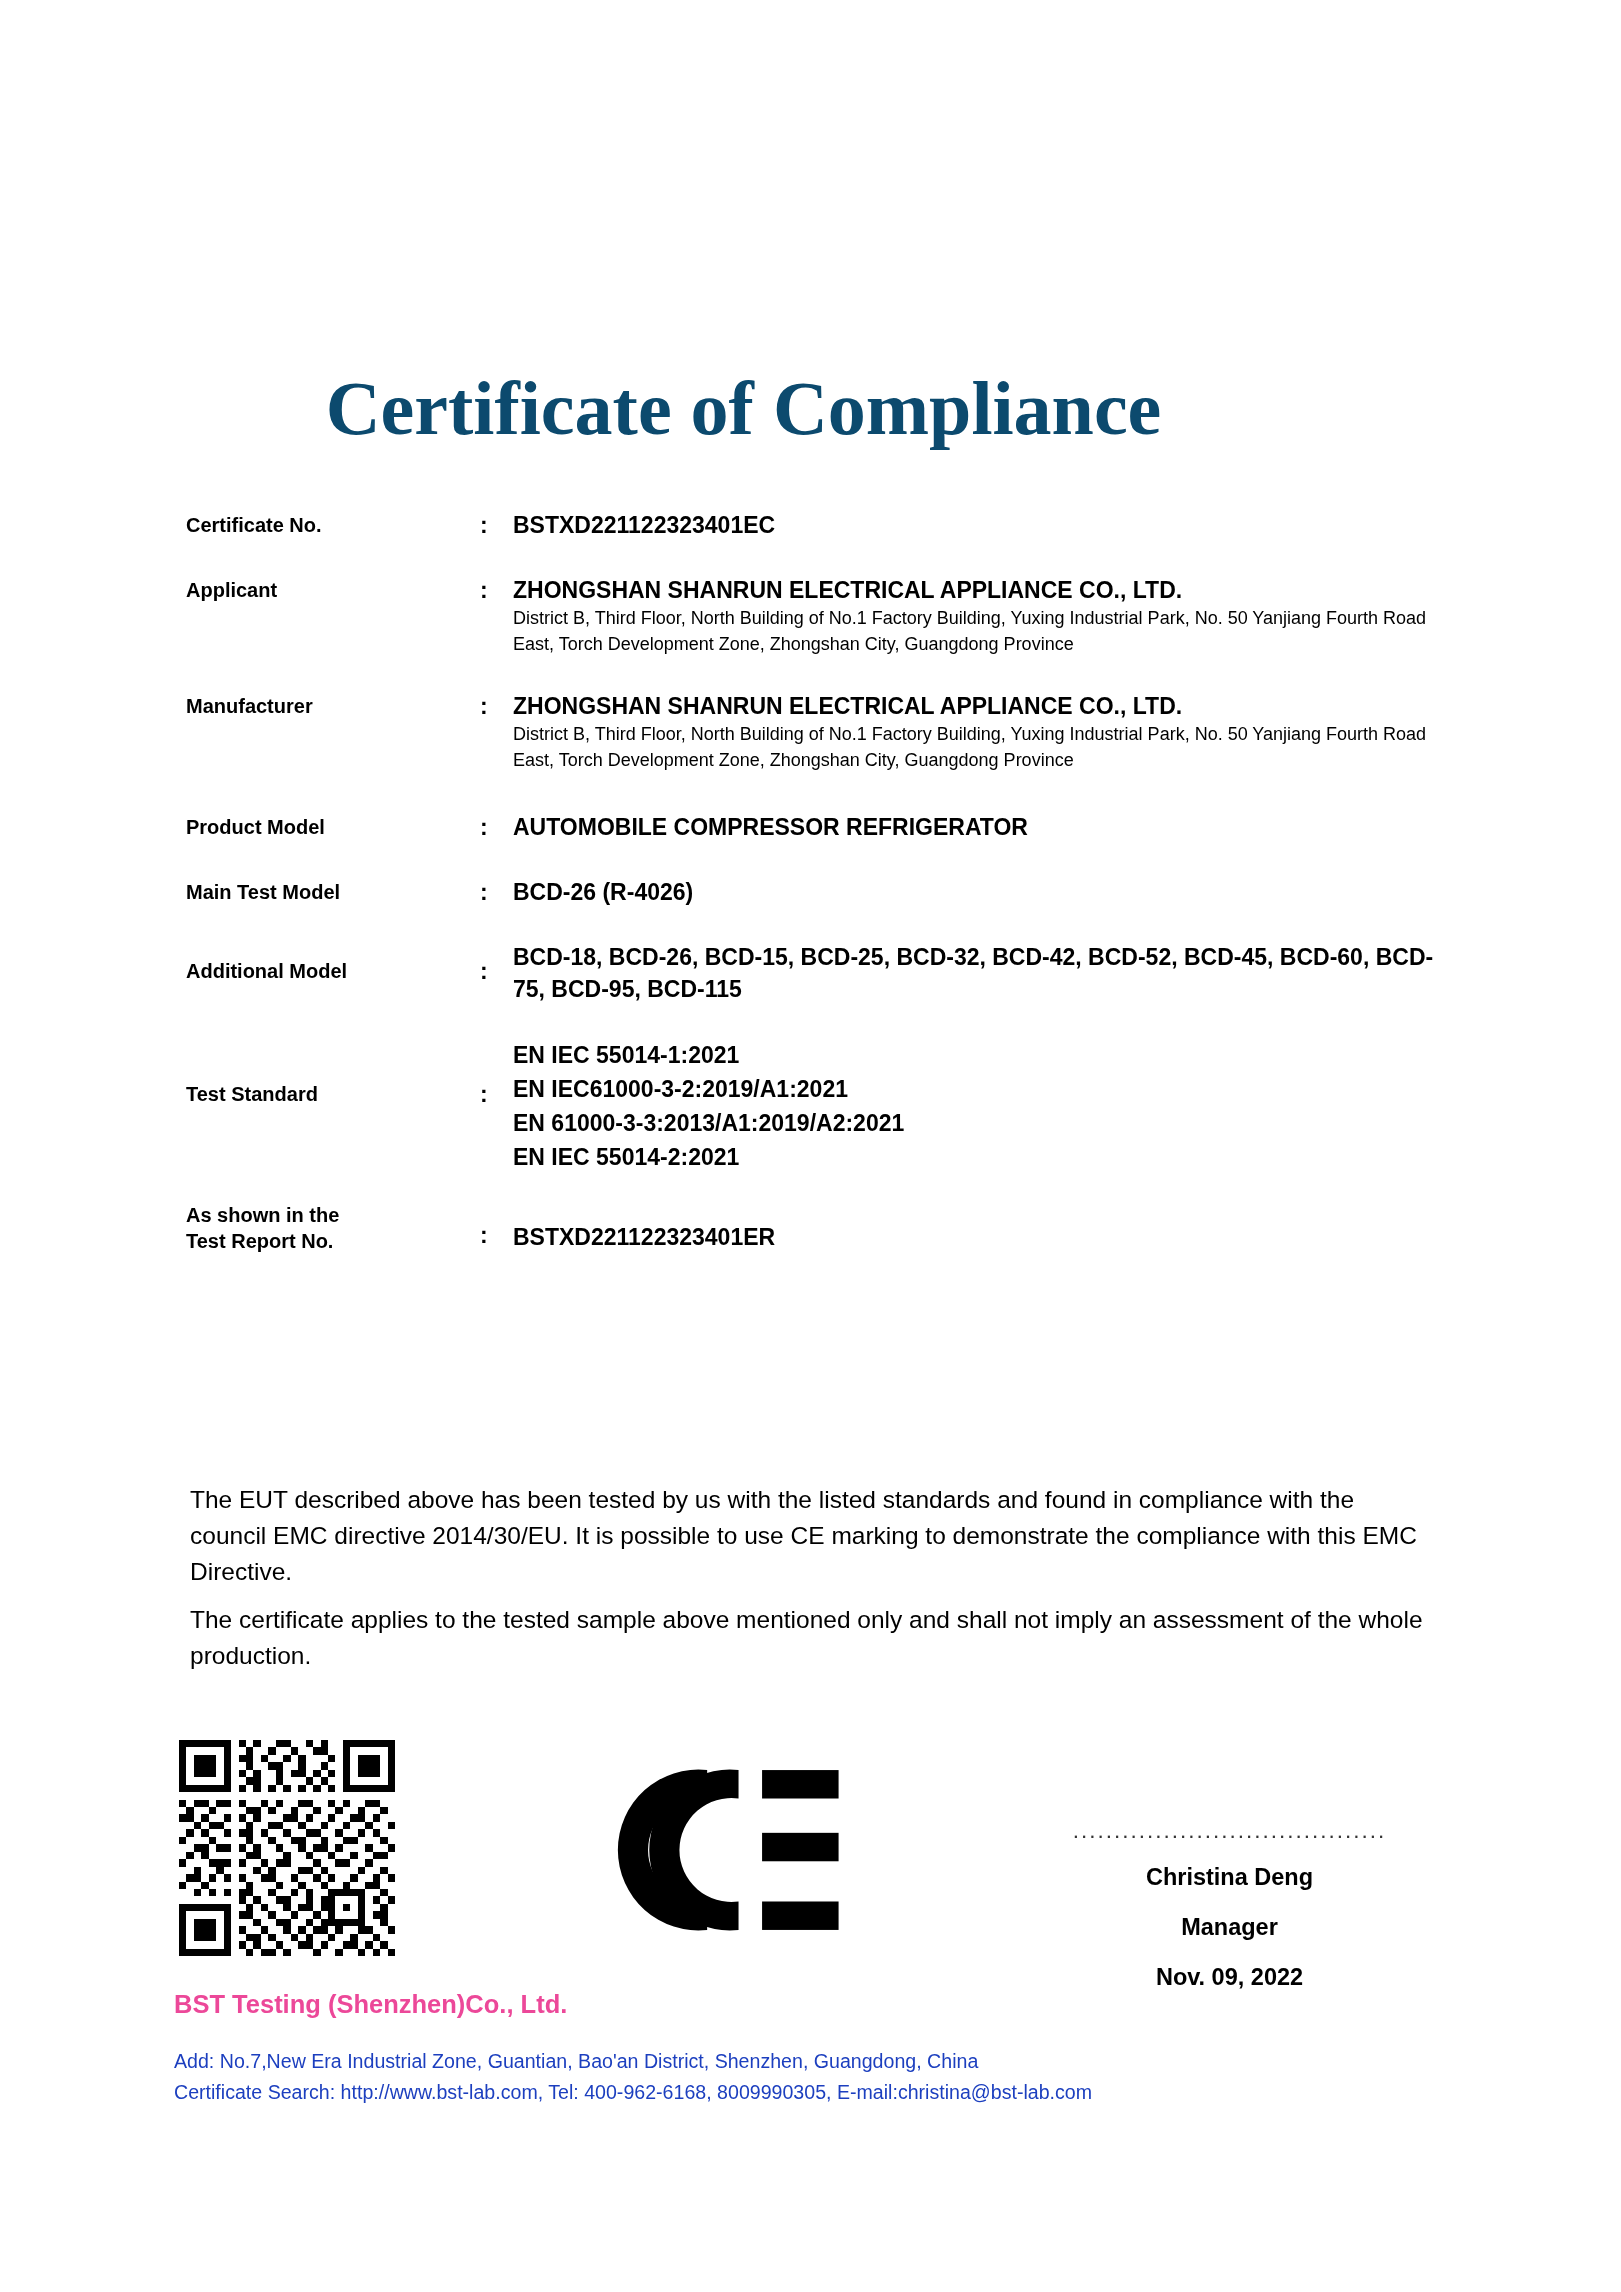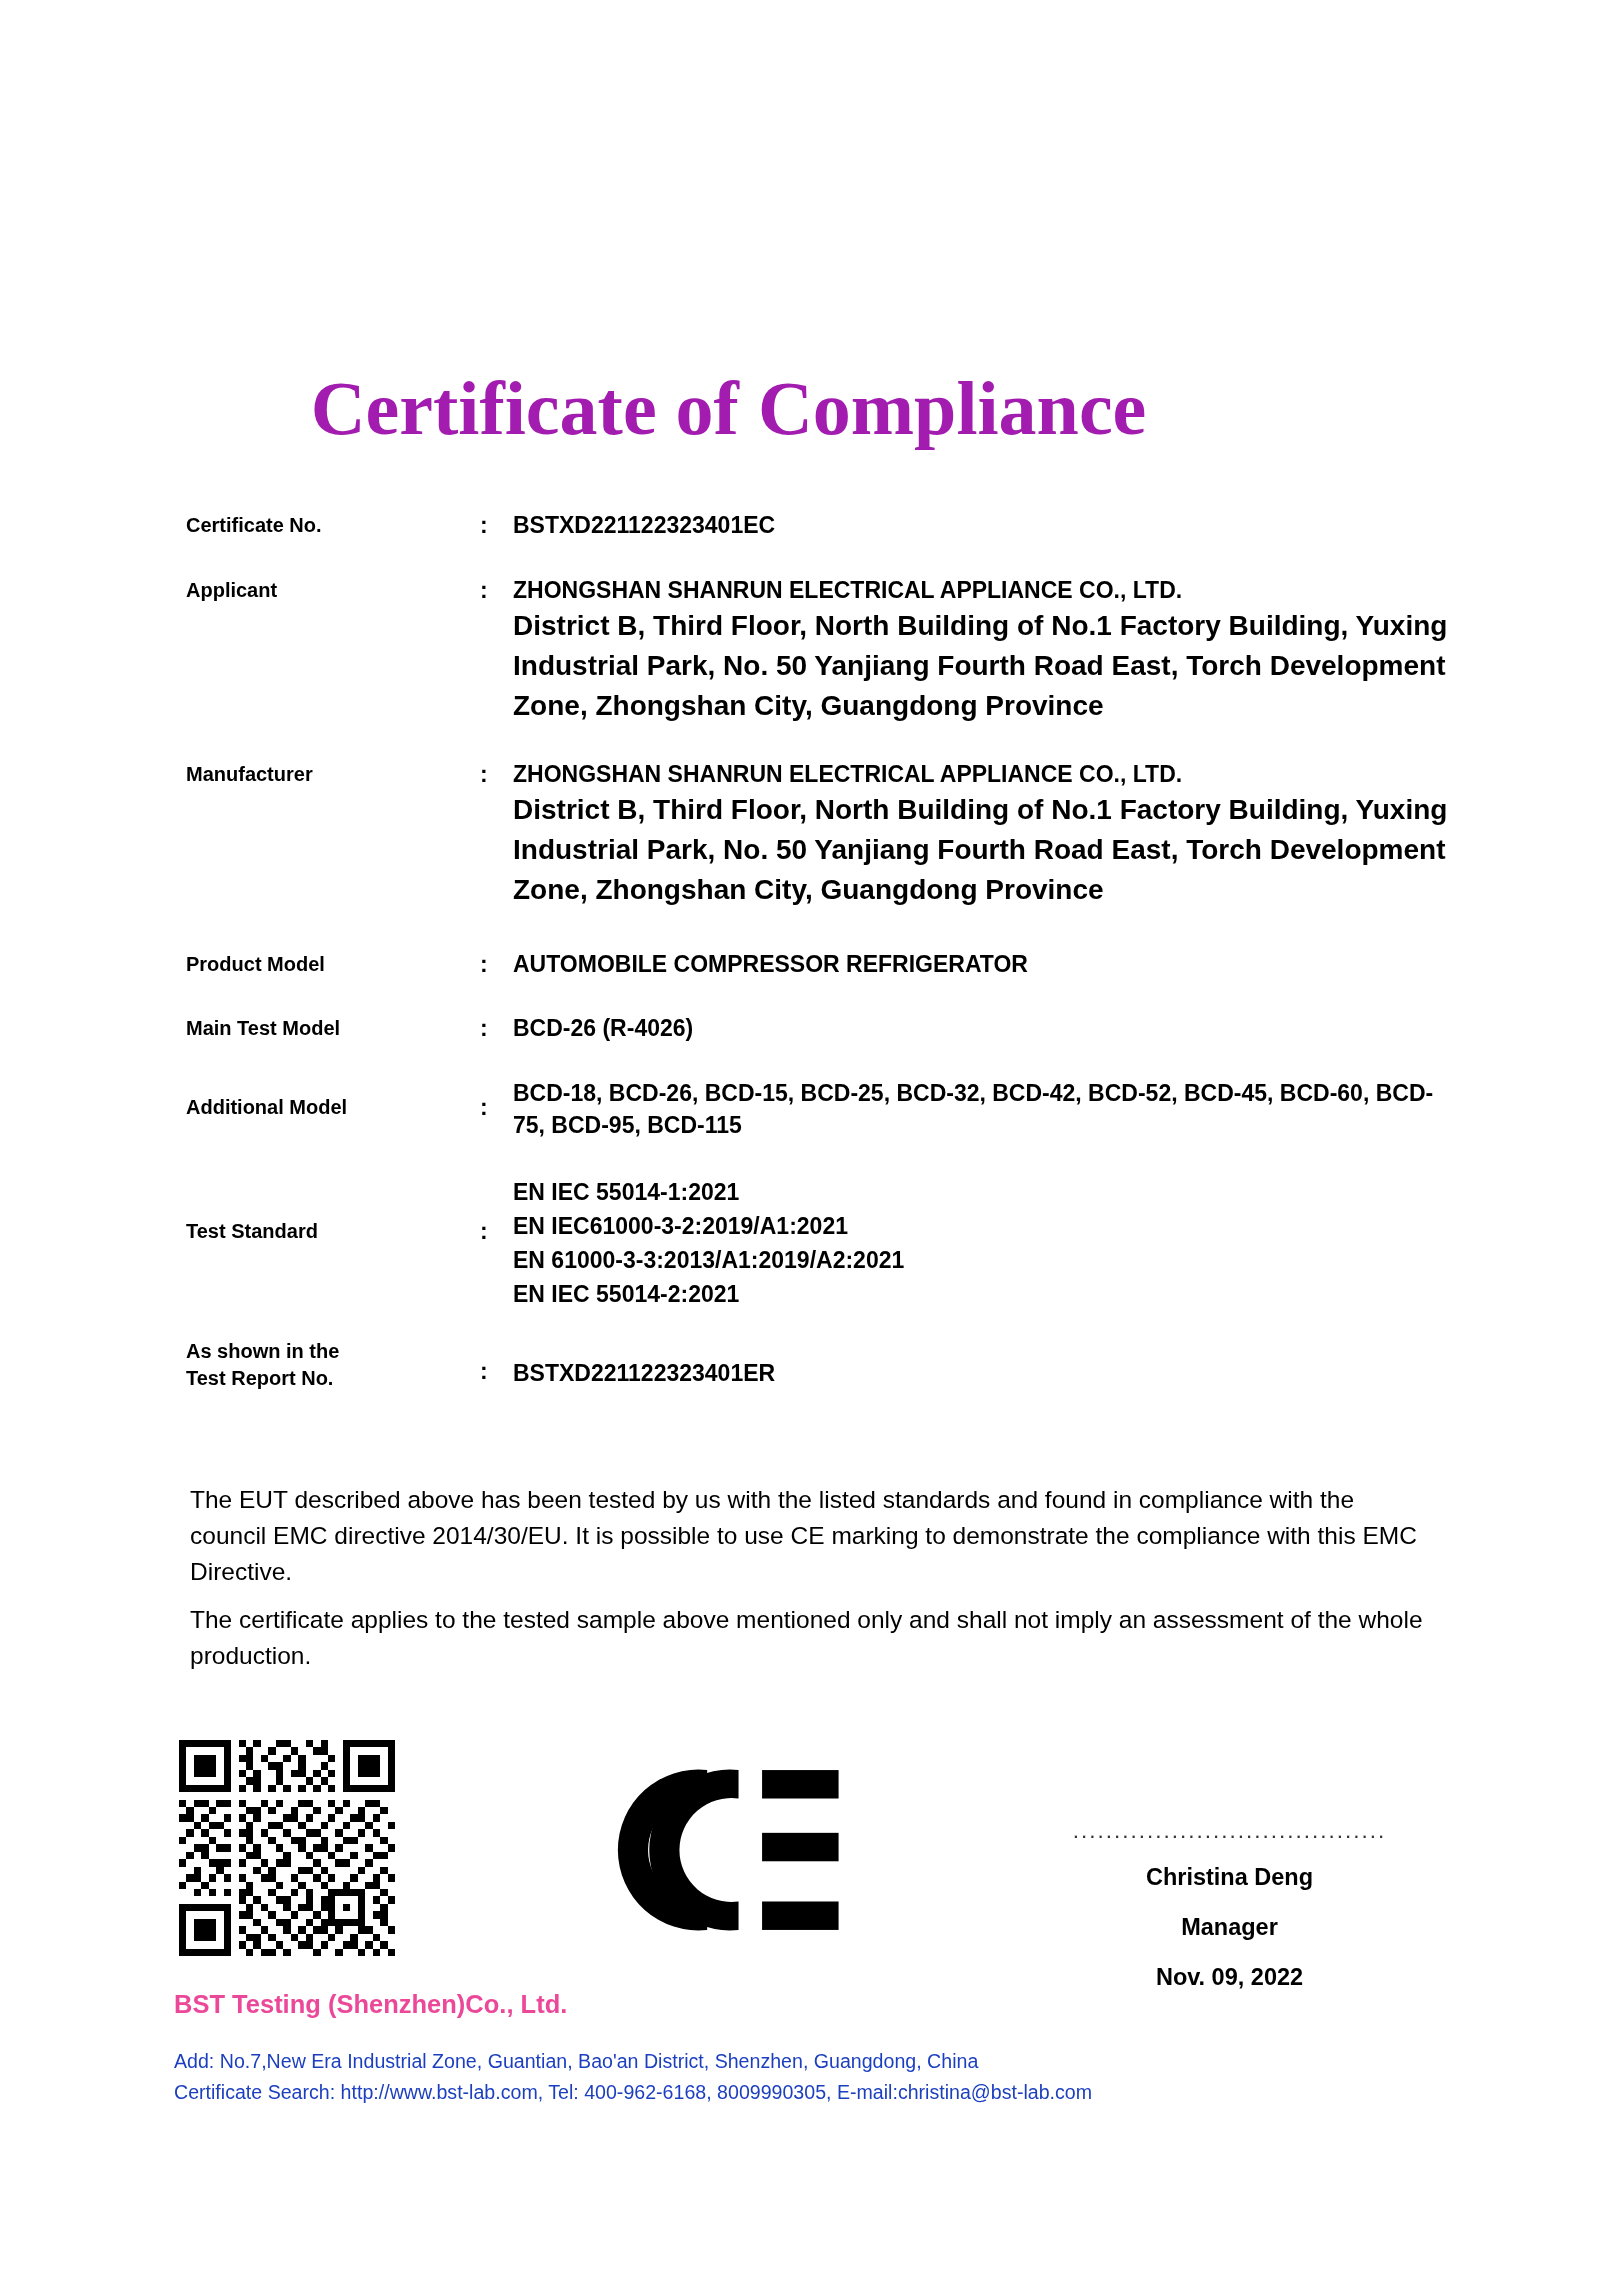--- a/index.html
+++ b/index.html
@@ -19,29 +19,29 @@
   .page {
     position: absolute;
     left: 0;
     top: 0;
     width: 1621px;
     height: 2293px;
   }
 
   .title {
     position: absolute;
-    left: 0;
+    left: 15px;
     top: 365px;
     width: 1457px;
     text-align: center;
     font-family: "Liberation Serif", serif;
     font-weight: bold;
     font-size: 76px;
     letter-spacing: 0px;
-    color: #a21caf;
+    color: #0c4a6e;
   }
 
   
   .fields {
     position: absolute;
     left: 186px;
     top: 510px;
     width: 1264px;
   }
   .row {
@@ -69,22 +69,22 @@
   }
   .value {
     flex: 1 1 auto;
     font-size: 23px;
     line-height: 1.38;
   }
   .value .bold {
     font-weight: bold;
   }
   .value .addr {
-    font-weight: bold;
-    font-size: 28px;
+    font-weight: normal;
+    font-size: 18px;
     line-height: 1.42;
   }
   .value .std {
     font-weight: bold;
     line-height: 1.48;
   }
 
   .spacer-sm { height: 25.5px; }
   .spacer-md { height: 33px; }
   .spacer-lg { height: 39px; }

